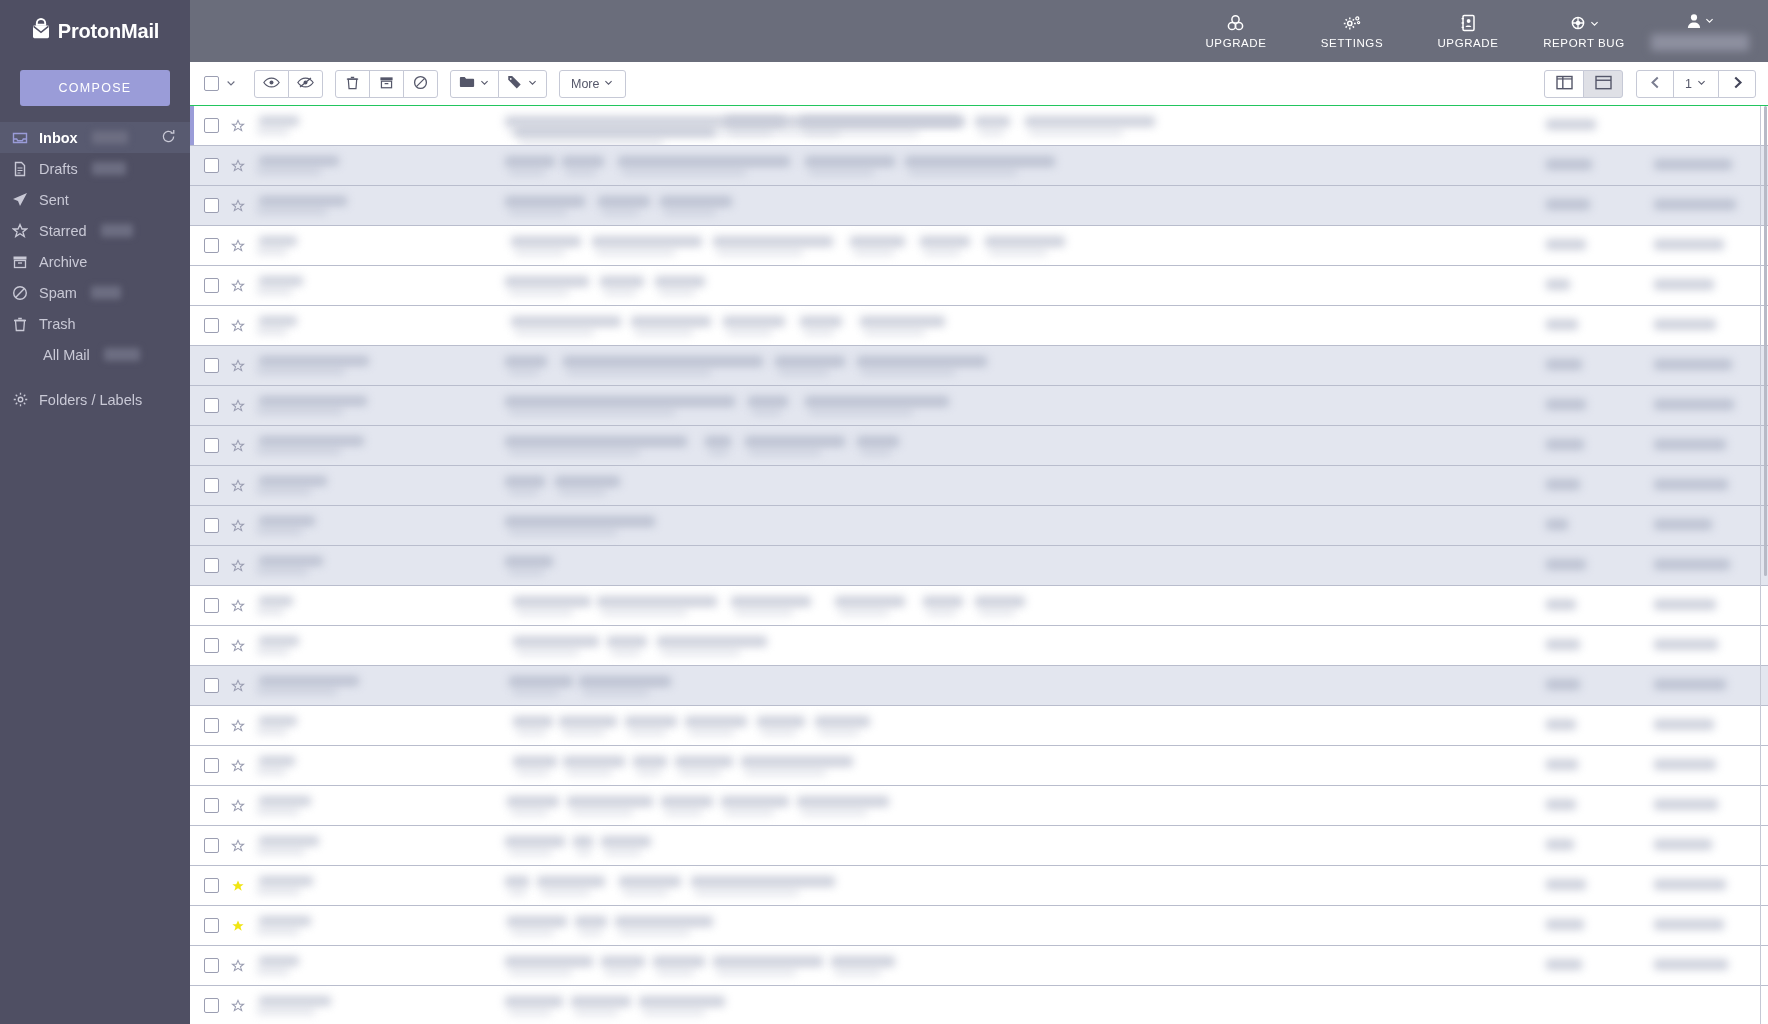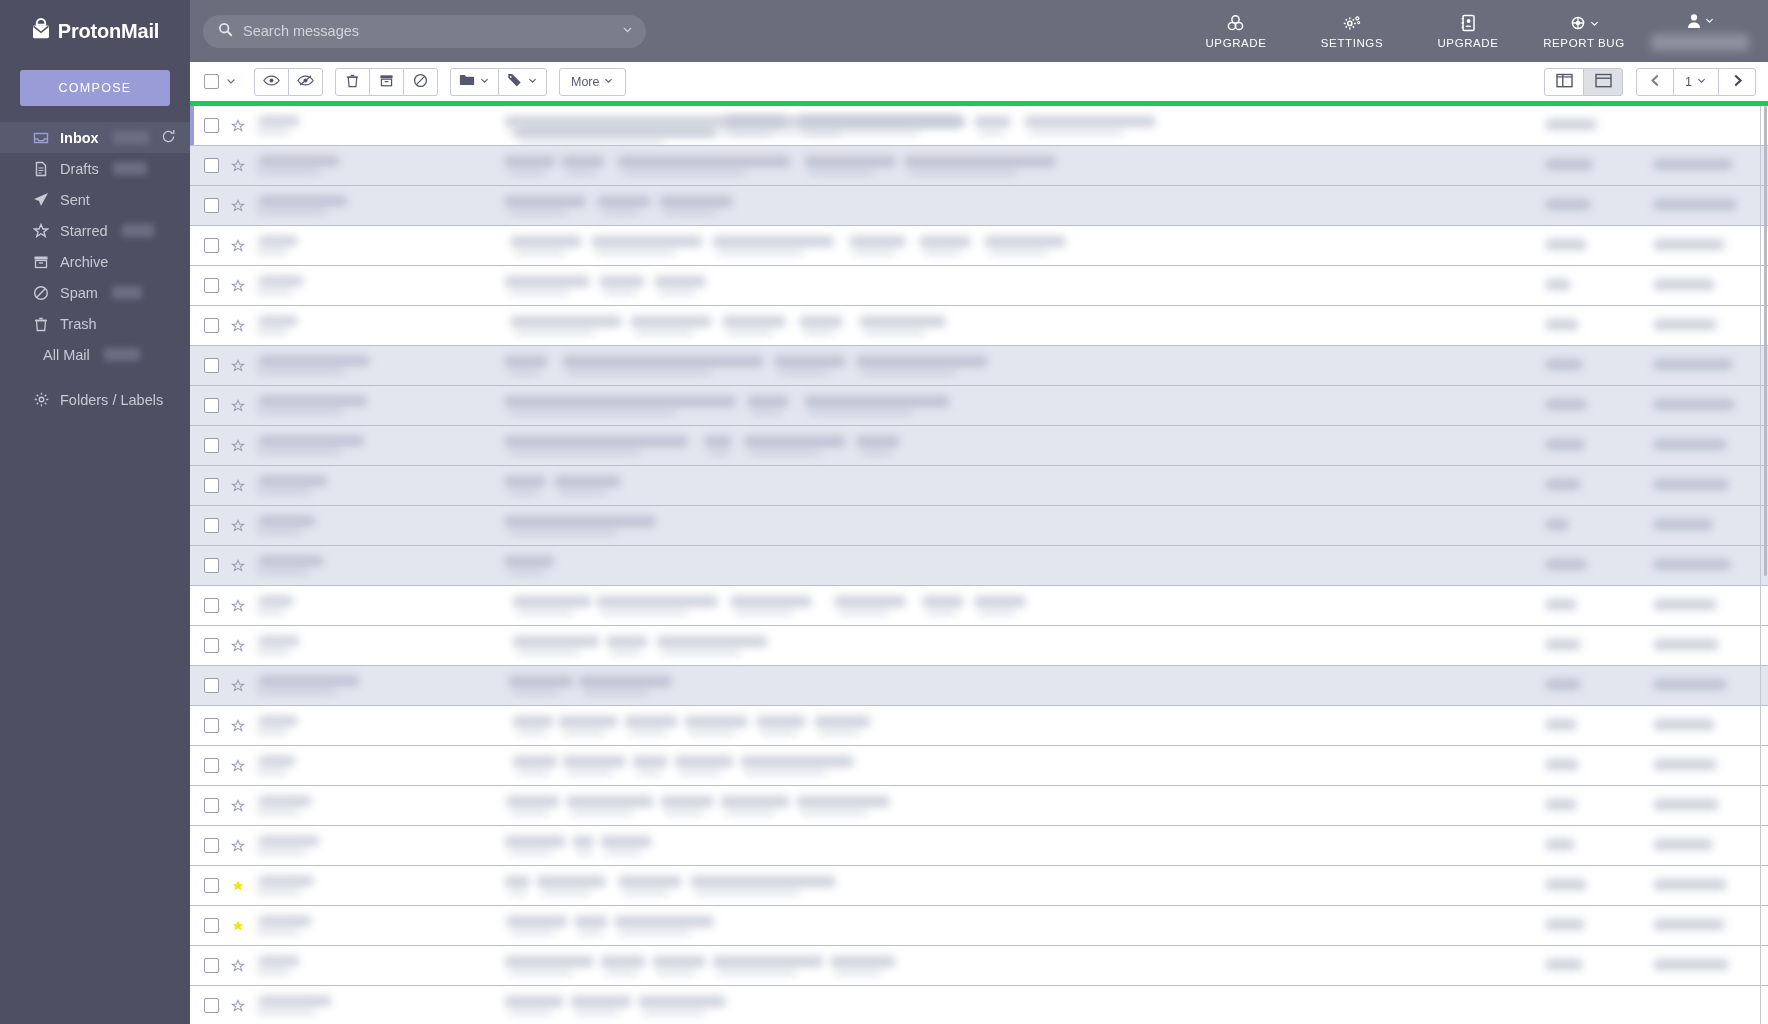--- a/index.html
+++ b/index.html
@@ -28,21 +28,21 @@
   .compose-btn {
     width: 100%; height: 36px; border-radius: 3px;
     background: #9a9cd8; color: #fff; border: none;
     font-size: 12.5px; letter-spacing: 1.3px;
     font-family: "Liberation Sans", sans-serif;
     cursor: pointer;
   }
   .nav { margin-top: 2px; }
   .nav-item {
     height: 31px; display: flex; align-items: center;
-    padding-left: 33px; gap: 11px;
+    padding-left: 12px; gap: 11px;
     color: #c9c9d6; font-size: 14.5px; cursor: pointer; position: relative;
   }
   .nav-item.active { background: #585a70; color: #fff; font-weight: bold; }
   .nav-item .nav-ico { width: 16px; height: 16px; display: flex; align-items: center; justify-content: center; flex: 0 0 16px; }
   .nav-item.active .nav-ico svg { stroke: #9a9cd8; fill: #9a9cd8; }
   .nav-label { white-space: nowrap; }
   .nav-badge {
     display: inline-block; height: 13px; border-radius: 2px;
     background: #6d6e82; filter: blur(3px); margin-left: 3px;
     color: transparent; font-size: 11px; overflow: hidden;
@@ -93,21 +93,21 @@
     align-items: center; justify-content: center; gap: 4px;
     color: #fff; font-size: 11.5px; letter-spacing: .6px; cursor: pointer;
   }
   .top-action .ta-ico { height: 19px; display: flex; align-items: center; gap: 2px; }
   .user-blur {
     width: 98px; height: 17px; background: #8e90a0; filter: blur(4px); border-radius: 2px;
   }
 
   .toolbar {
     height: 44px; flex: 0 0 44px; background: #fff;
-    border-bottom: 5px solid #22c55e;
+    border-bottom: 1px solid #22c55e;
     display: flex; align-items: center; padding: 0 12px 0 14px;
   }
   .tb-group { display: flex; align-items: center; margin-right: 12px; }
   .tb-btn {
     height: 28px; min-width: 35px; padding: 0 8px;
     border: 1px solid #c6c9d6; background: #fff; cursor: pointer;
     display: flex; align-items: center; justify-content: center; gap: 4px;
     margin-left: -1px; color: #55576a; font-size: 12.5px;
     font-family: "Liberation Sans", sans-serif;
   }
@@ -267,30 +267,20 @@
           </span>
         <span class="nav-label">Folders / Labels</span>
       </div>
     </nav>
 
   </aside>
 
   <section class="main">
 
     <header class="topbar">
-      <div class="search">
-        <span><svg width="15" height="15" viewBox="0 0 16 16">
-              <circle cx="6.6" cy="6.6" r="4.6" fill="none" stroke="#e4e5ea" stroke-width="1.9"></circle>
-              <path d="M10.2 10.2 14.6 14.6" stroke="#e4e5ea" stroke-width="2.1"></path>
-            </svg></span>
-        <input class="search-input" placeholder="Search messages" style="">
-        <span><svg width="13" height="13" viewBox="0 0 16 16">
-              <path d="M3.5 6 8 10.5 12.5 6" fill="none" stroke="#d3d4db" stroke-width="1.5"></path>
-            </svg></span>
-      </div>
 
       <div class="top-actions">
         <div class="top-action">
           <span class="ta-ico">
               <svg width="20" height="18" viewBox="0 0 20 18">
                 <circle cx="6" cy="12" r="3.6" fill="none" stroke="#fff" stroke-width="1.5"></circle>
                 <circle cx="13" cy="12" r="3.6" fill="none" stroke="#fff" stroke-width="1.5"></circle>
                 <circle cx="9.5" cy="5.4" r="3.6" fill="none" stroke="#fff" stroke-width="1.5"></circle>
               </svg>
             </span>

